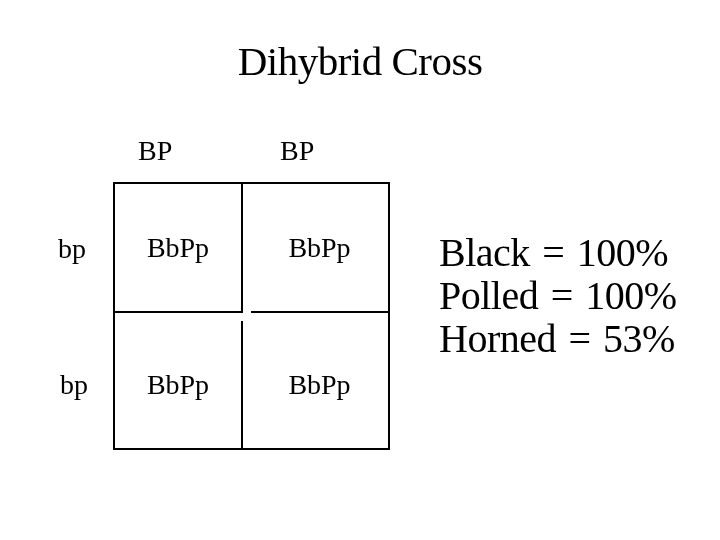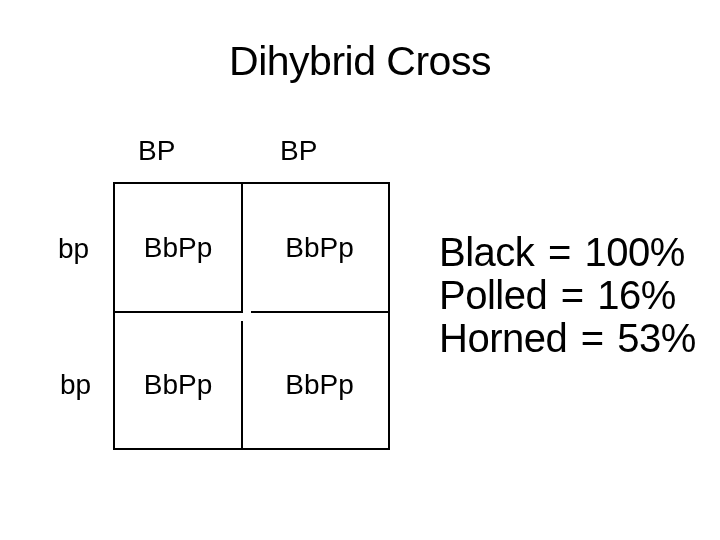--- a/index.html
+++ b/index.html
@@ -6,21 +6,21 @@
     margin: 0;
     padding: 0;
     background: #ffffff;
   }
   .slide {
     position: relative;
     width: 720px;
     height: 540px;
     background: #ffffff;
     overflow: hidden;
-    font-family: Liberation Sans, sans-serif;
+    font-family: Liberation Serif, serif;
     color: #000000;
   }
   .title {
     position: absolute;
     top: 37px;
     left: 0;
     width: 720px;
     text-align: center;
     font-size: 41px;
     line-height: 48px;
@@ -95,17 +95,17 @@
 
   <div class="punnett-grid">
     <div class="cell left top">BbPp</div>
     <div class="cell top">BbPp</div>
     <div class="cell left">BbPp</div>
     <div class="cell">BbPp</div>
   </div>
 
   <div class="results">
     <div>Black = 100%</div>
-    <div>Polled = 16%</div>
+    <div>Polled = 100%</div>
     <div>Horned = 53%</div>
   </div>
 
 </div>
 
 </body></html>

